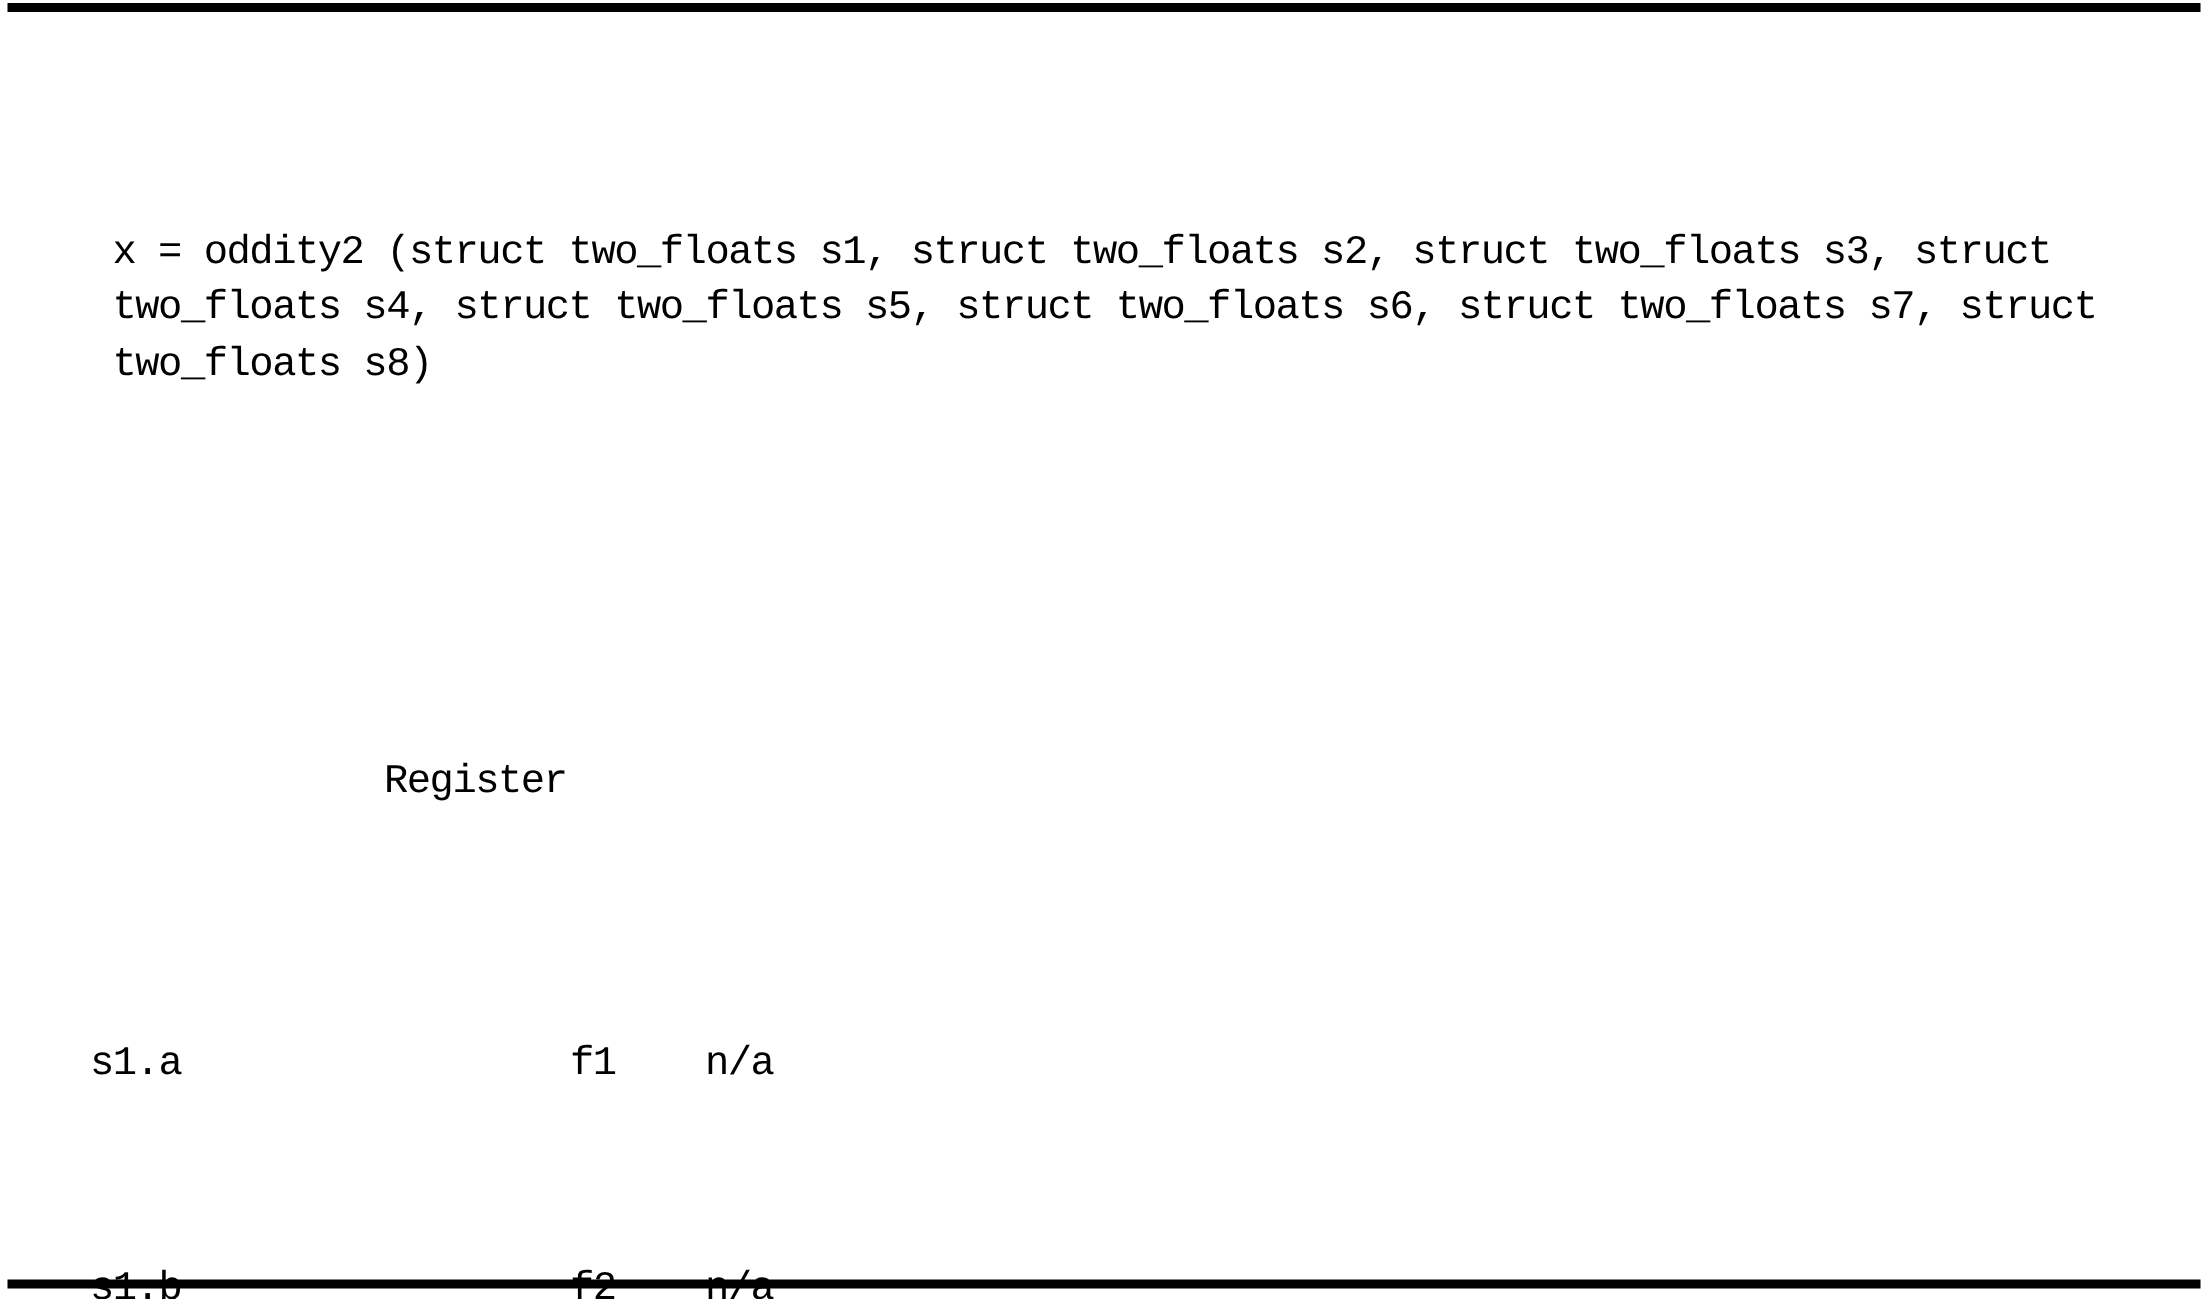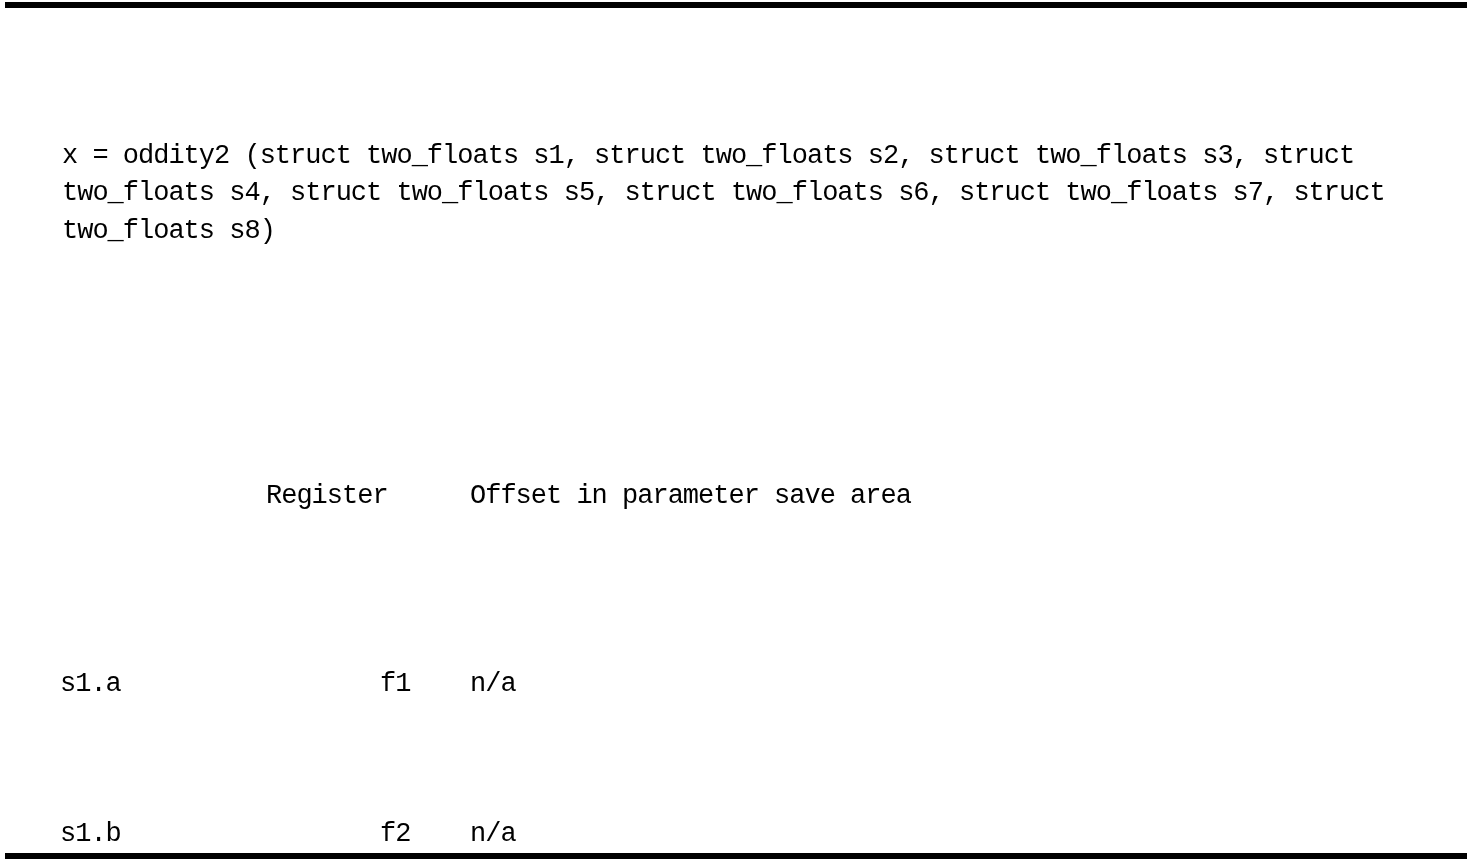--- a/index.html
+++ b/index.html
@@ -29,60 +29,59 @@
     position: absolute;
     left: 60px;
     top: 23px;
     right: 0;
     font-size: 27px;
     letter-spacing: -1px;
     line-height: 37.6px;
     white-space: pre;
   }
   .signature {
-    margin: 2px;
+    margin: 15px;
     font: inherit;
     letter-spacing: inherit;
     white-space: pre;
   }
   .table {
     margin-top: 37.6px;
     position: relative;
   }
   .row {
     position: relative;
     height: 37.6px;
   }
   .cell {
     position: absolute;
     top: 0;
     white-space: pre;
   }
   .col-param    { left: 0; }
-  .col-reg-head { left: 206px; text-align: center; }
+  .col-reg-head { left: 196px; text-align: center; }
   .col-reg      { left: 320px; }
   .col-offset   { left: 410px; }
 </style>
 </head>
 <body>
 
 <div class="page">
 
   <div class="rule rule-top"></div>
 
   <div class="content">
 
     <pre class="signature">x = oddity2 (struct two_floats s1, struct two_floats s2, struct two_floats s3, struct
 two_floats s4, struct two_floats s5, struct two_floats s6, struct two_floats s7, struct
 two_floats s8)</pre>
 
     <div class="table">
       <div class="row header">
         <span class="cell col-reg-head">Register</span>
-        <span class="cell col-offset">Offset in parameter save area</span>
       </div>
       <div id="table-body">
   <div class="row">
     <span class="cell col-param">s1.a</span>
     <span class="cell col-reg">f1</span>
     <span class="cell col-offset">n/a</span>
   </div>
 
   <div class="row">
     <span class="cell col-param">s1.b</span>

